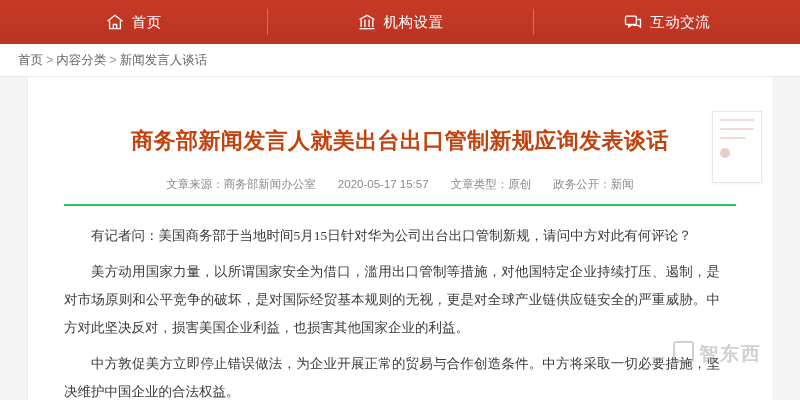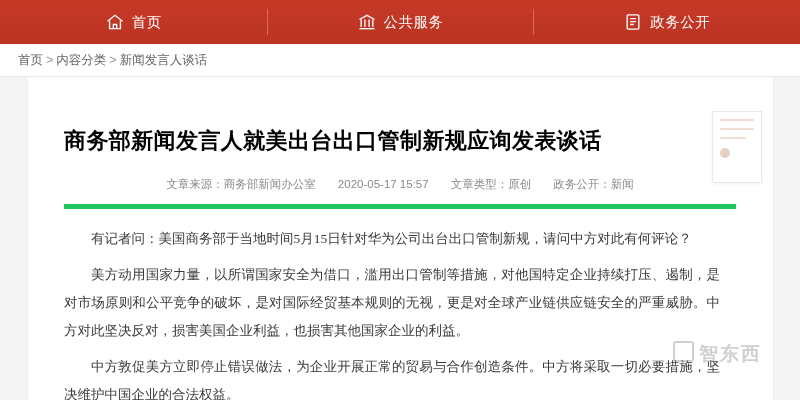--- a/index.html
+++ b/index.html
@@ -122,28 +122,29 @@
   }
 
   .article {
     margin: 0 64px 0 64px;
     padding-top: 34px;
   }
   .title {
     font-family: "Liberation Serif", serif;
     font-size: 22px;
     font-weight: bold;
-    color: #000000;
+    color: #c2410c;
+    text-align: center;
     letter-spacing: 0.4px;
     line-height: 1.4;
   }
   .meta {
     margin-top: 20px;
     padding-bottom: 12px;
-    border-bottom: 5px solid #22c55e;
+    border-bottom: 2px solid #22c55e;
     display: flex;
     justify-content: center;
     align-items: center;
     gap: 22px;
     font-size: 11.5px;
     color: #8a8a8a;
   }
   .meta .k { color: #8a8a8a; }
   .meta .v { color: #8a8a8a; }
 
@@ -198,34 +199,35 @@
   </div>
 
   <div class="nav-item">
     <span class="nav-ico">
       <svg width="20" height="20" viewBox="0 0 24 24" fill="none" stroke="#ffffff" stroke-width="1.6">
         <path d="M3 9 L12 4 L21 9"></path>
         <path d="M5 9 V18 M9.5 9 V18 M14.5 9 V18 M19 9 V18"></path>
         <path d="M3 20 H21"></path>
       </svg>
     </span>
-    <span class="nav-label">公共服务</span>
-  </div>
+    <span class="nav-label">机构设置</span>
+  </div>
+
+
 
   <div class="nav-item">
     <span class="nav-ico">
       <svg width="20" height="20" viewBox="0 0 24 24" fill="none" stroke="#ffffff" stroke-width="1.6">
-        <rect x="5" y="3.5" width="14" height="17" rx="1"></rect>
-        <path d="M8.5 8 H15.5 M8.5 11.5 H15.5 M8.5 15 H13"></path>
+        <rect x="3" y="5" width="13" height="10" rx="1.2"></rect>
+        <path d="M7 15 L7 18 L11 15"></path>
+        <path d="M17 9 H21 V18 L18 16 H12"></path>
       </svg>
     </span>
-    <span class="nav-label">政务公开</span>
-  </div>
-
-
+    <span class="nav-label">互动交流</span>
+  </div>
 
 </div>
 
 <div class="crumb-wrap">
   <div class="crumb">
     <a>首页</a>
     <span class="sep">&gt;</span>
     <a>内容分类</a>
     <span class="sep">&gt;</span>
     <a>新闻发言人谈话</a>

